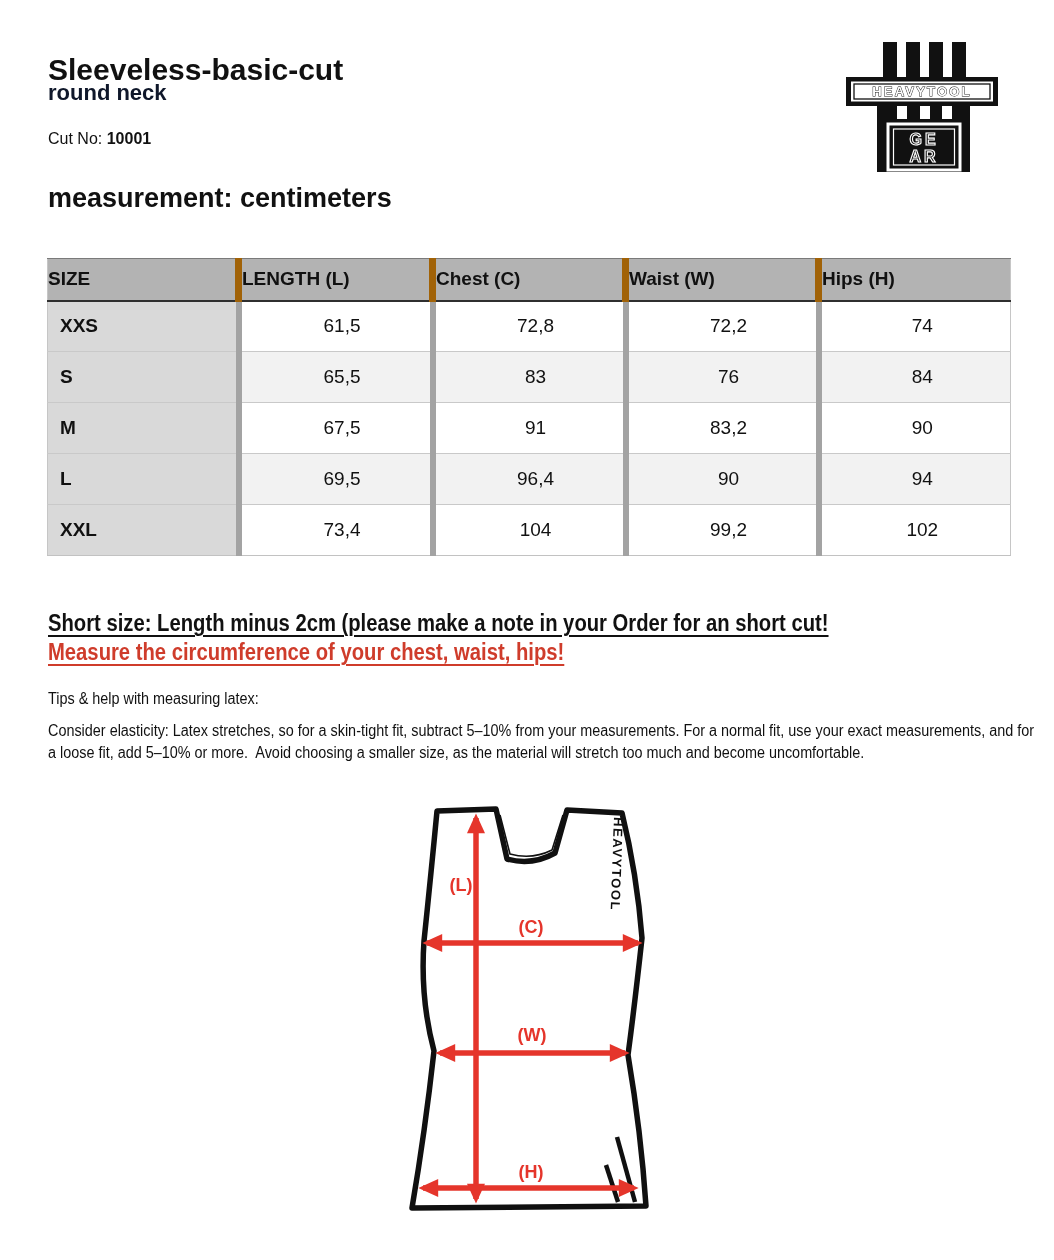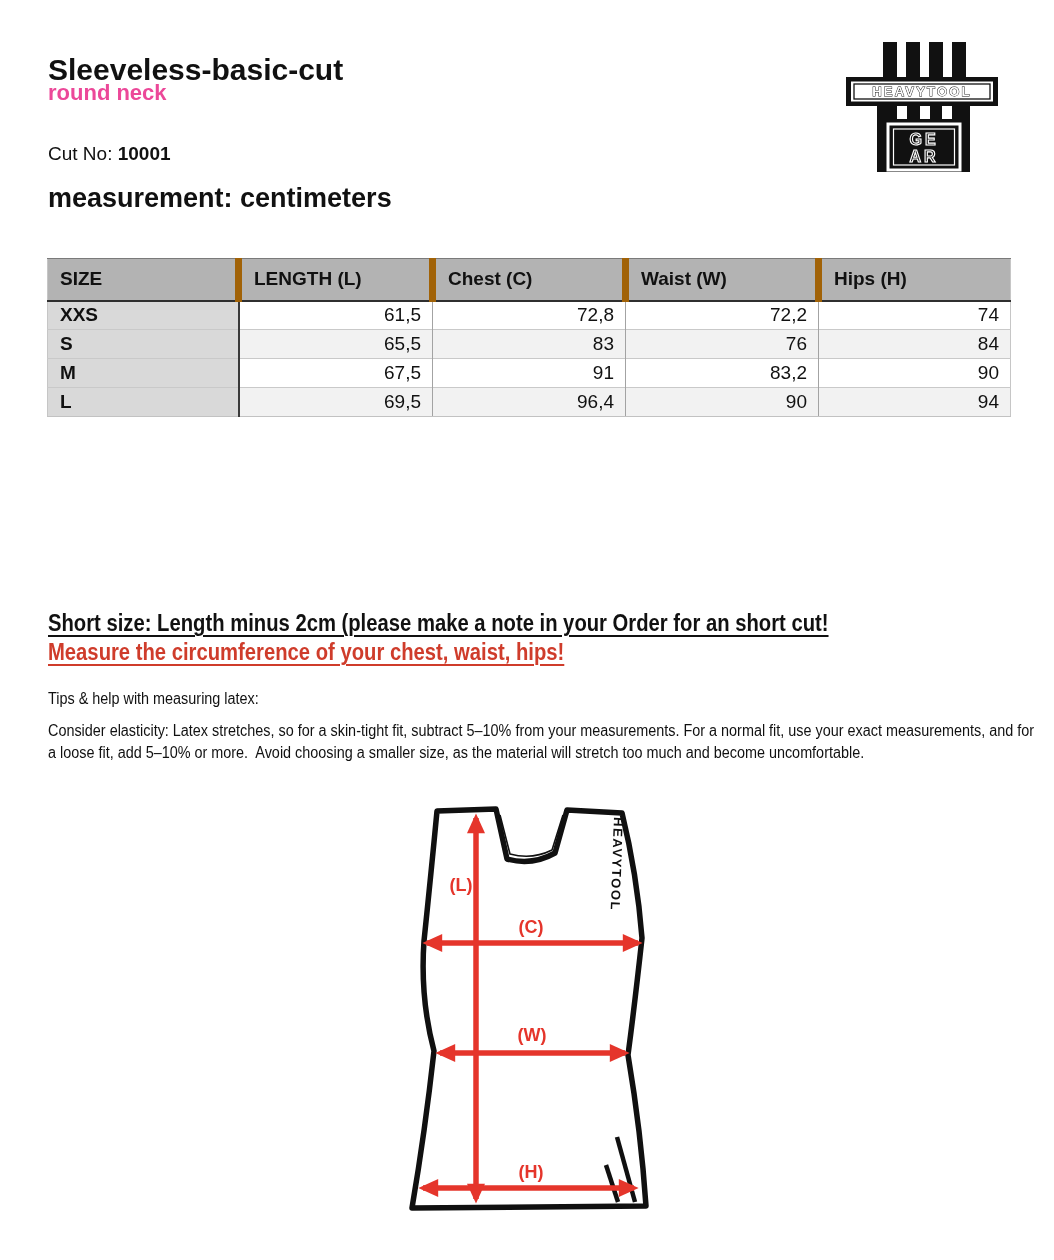--- a/index.html
+++ b/index.html
@@ -4,37 +4,37 @@
 <title>Size chart</title>
 <style>
   * { margin:0; padding:0; box-sizing:border-box; }
   html,body { background:#ffffff; }
   .page {
     position:relative; width:1054px; height:1260px; background:#fff;
     font-family:"Liberation Sans", sans-serif; color:#111; overflow:hidden;
   }
   
   .title   { position:absolute; left:48px; top:53px;  font-size:30px; font-weight:700; }
-  .subtitle{ position:absolute; left:48px; top:80px;  font-size:22px; font-weight:700; color:#ec4899; }
-  .cutline { position:absolute; left:48px; top:130px; font-size:19px;margin-top:13px; }
+  .subtitle{ position:absolute; left:48px; top:80px;  font-size:22px; font-weight:700; color:#0f172a; }
+  .cutline { position:absolute; left:48px; top:130px; font-size:16px; }
   .cutline b { font-weight:700; }
   .measureline { position:absolute; left:48px; top:183px; font-size:27px; font-weight:700; }
   .logo { position:absolute; left:845px; top:40px; width:160px; height:136px; }
 
   
   .sizes { position:absolute; left:47px; top:258px; width:963px;
            border-collapse:collapse; table-layout:fixed; border:1px solid #c6c6c6; }
   .sizes th { background:#b3b3b3; height:42px; font-size:19px; font-weight:700;
-              text-align:left; padding-left:12px;
+              text-align:left; 
               border-top:1px solid #7a7a7a; border-bottom:2px solid #2f2f2f; }
   .sizes th + th { border-left:7px solid #a16207; }
-  .sizes td { height:29px; font-size:19px; border-top:1px solid #c9c9c9; background:#fff;margin-top:40px; }
+  .sizes td { height:51px; font-size:19px; border-top:1px solid #c9c9c9; background:#fff;margin-top:40px; }
   .sizes td.size { background:#d9d9d9; font-weight:700; padding-left:12px;
                    border-right:2px solid #3a3a3a; }
-  .sizes td.num  { text-align:right; padding-right:11px; border-left:1px solid #a3a3a3;padding-left:24px; }
+  .sizes td.num  { text-align:center; padding-right:11px; border-left:6px solid #a3a3a3;padding-left:24px; }
   .sizes tbody tr:nth-child(even) td.num { background:#f2f2f2; }
   .sizes tbody tr:last-child td { border-bottom:1px solid #c2c2c2; }
 
   
   .cnd { white-space:pre; transform-origin:0 0; }
   .note-short   { position:absolute; left:48px; top:610px; font-size:23px; font-weight:700;
                   transform:scaleX(.88); text-decoration:underline;
                   text-decoration-thickness:2px; text-underline-offset:4px; color:#111; }
   .note-measure { position:absolute; left:48px; top:639px; font-size:23px; font-weight:700;
                   transform:scaleX(.88); text-decoration:underline;
@@ -125,20 +125,27 @@
 
     <tr>
       <td class="size">L</td>
       <td class="num">69,5</td>
       <td class="num">96,4</td>
       <td class="num">90</td>
       <td class="num">94</td>
     </tr>
 
 
+    <tr>
+      <td class="size">XXL</td>
+      <td class="num">73,4</td>
+      <td class="num">104</td>
+      <td class="num">99,2</td>
+      <td class="num">102</td>
+    </tr>
   </tbody>
   </table>
 
   <div class="note-short cnd">Short size: Length minus 2cm (please make a note in your Order for an short cut!</div>
   <div class="note-measure cnd">Measure the circumference of your chest, waist, hips!</div>
   <div class="tips-h cnd">Tips &amp; help with measuring latex:</div>
   <div class="tips-1 cnd">Consider elasticity: Latex stretches, so for a skin-tight fit, subtract 5–10% from your measurements. For a normal fit, use your exact measurements, and for</div>
   <div class="tips-2 cnd">a loose fit, add 5–10% or more.  Avoid choosing a smaller size, as the material will stretch too much and become uncomfortable.</div>
 
   <svg class="diagram" viewBox="0 0 246 414" width="246" height="414" aria-hidden="true">

